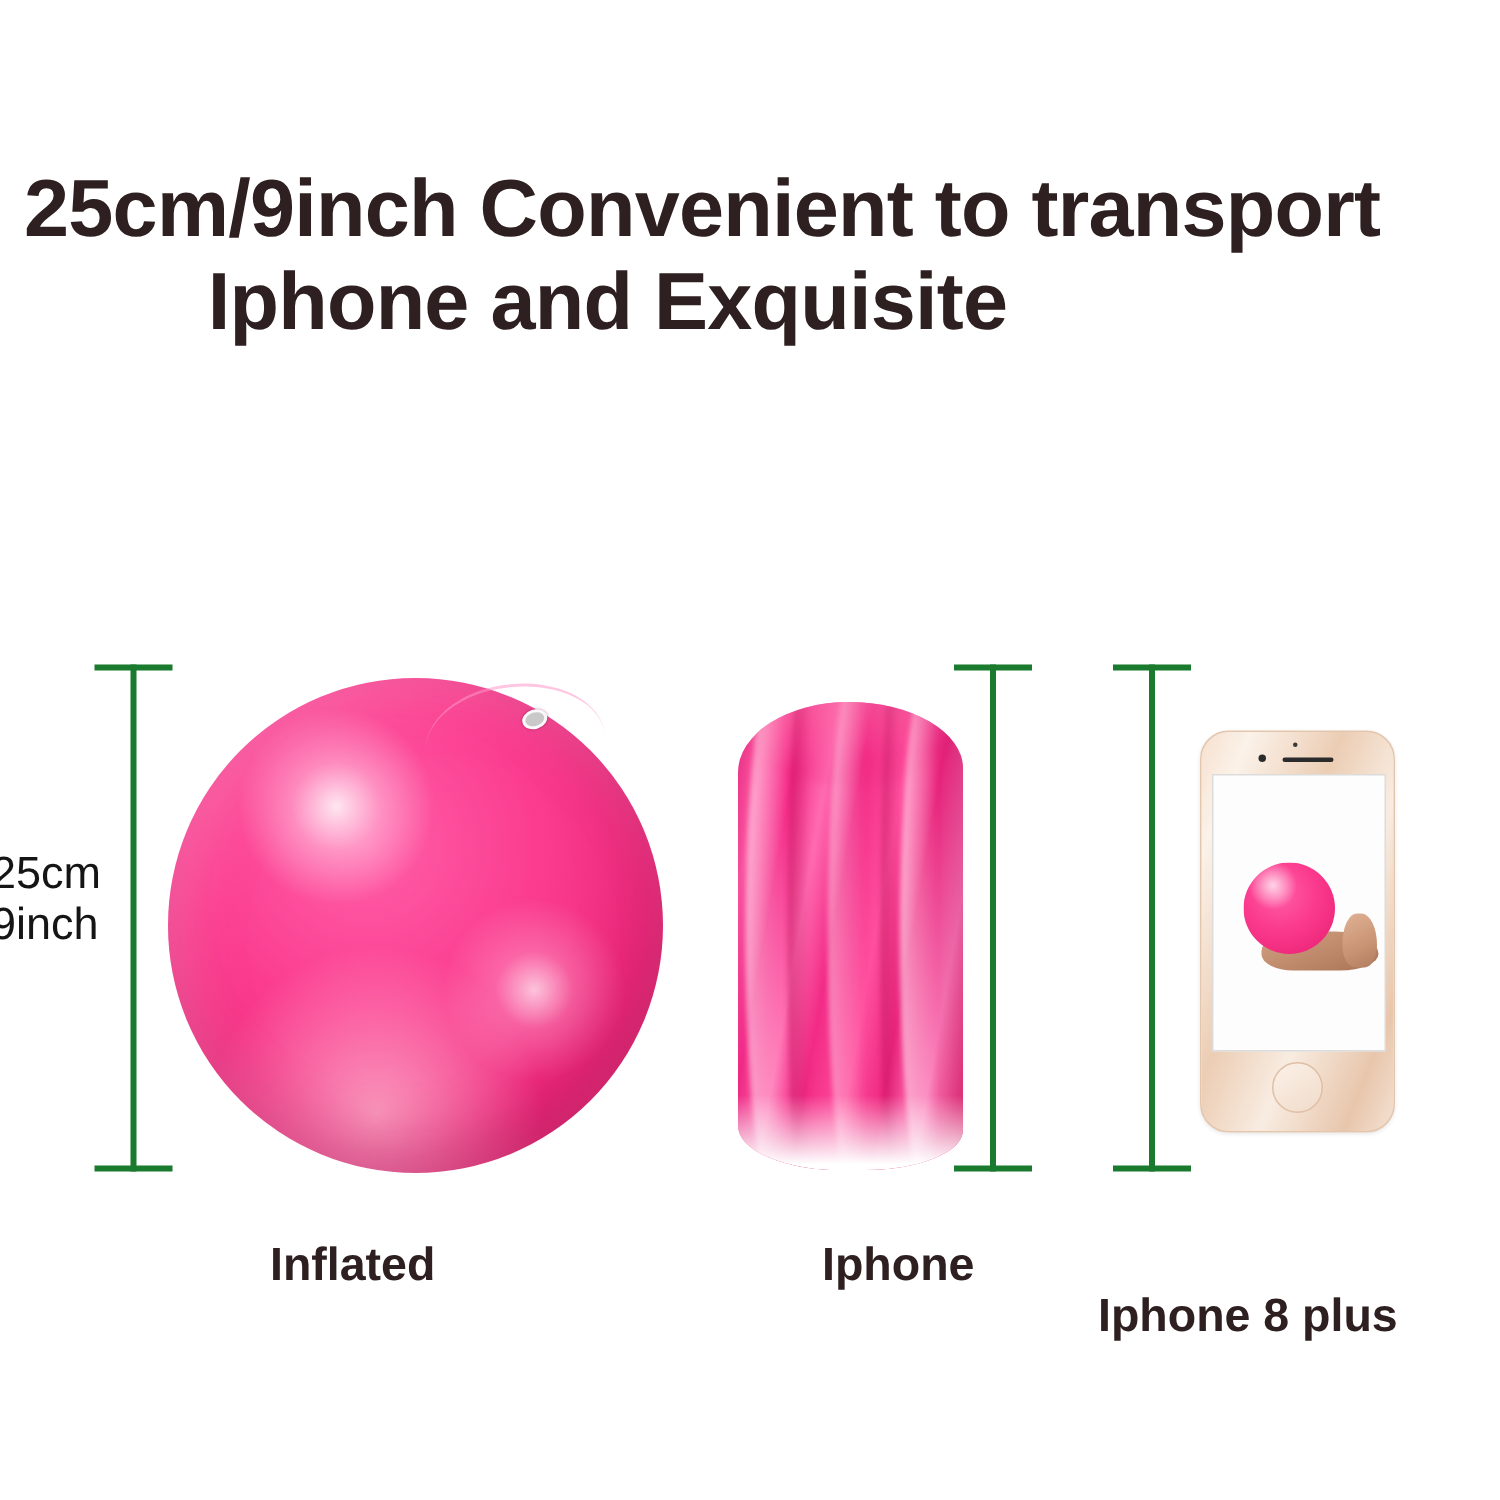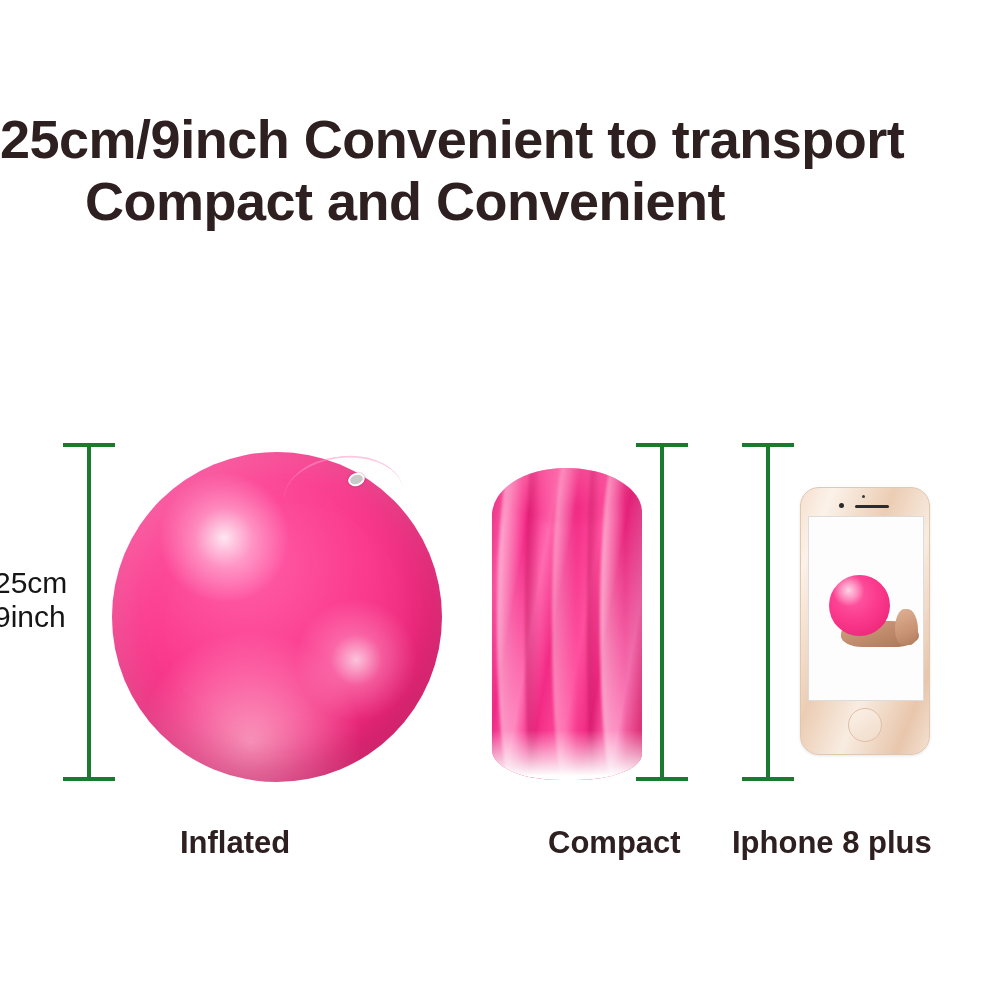--- a/index.html
+++ b/index.html
@@ -18,20 +18,21 @@
     width:1000px;
     color:#2e2020;
     font-weight:bold;
     font-size:54px;
     line-height:62px;
     letter-spacing:-0.5px;
     white-space:nowrap;
   }
   .headline .ln1 {
     display:block;
+    padding-left:16px;
     transform:scaleX(1.0);
     transform-origin:left center;
   }
   .headline .ln2 {
     display:block;
     text-align:center;
     padding-right:190px;
   }
 
   
@@ -179,30 +180,30 @@
   
   .caption {
     position:absolute;
     color:#2e2020;
     font-size:31px;
     font-weight:600;
     white-space:nowrap;
   }
   #caption-inflated { left:180px; top:825px; }
   #caption-folded   { left:548px; top:825px; }
-  #caption-phone    { left:732px; top:825px; }
+  #caption-phone    { left:732px; top:859px; }
 </style>
 </head>
 <body>
 
 <div id="stage">
 
   <div class="headline">
     <span class="ln1">25cm/9inch Convenient to transport</span>
-    <span class="ln2">Compact and Convenient</span>
+    <span class="ln2">Iphone and Exquisite</span>
   </div>
 
   <div class="dim-label">
     <div>25cm</div>
     <div>9inch</div>
   </div>
 
   <div class="bracket" id="bracket-inflated">
     <div class="cap top"></div>
     <div class="stem"></div>
@@ -241,16 +242,16 @@
     <div class="screen">
       <div class="photo-bg"></div>
       <div class="hand"></div>
       <div class="thumb"></div>
       <div class="mini-ball"></div>
     </div>
     <div class="home"></div>
   </div>
 
   <div class="caption" id="caption-inflated">Inflated</div>
-  <div class="caption" id="caption-folded">Compact</div>
+  <div class="caption" id="caption-folded">Iphone</div>
   <div class="caption" id="caption-phone">Iphone 8 plus</div>
 
 </div>
 
 </body></html>

